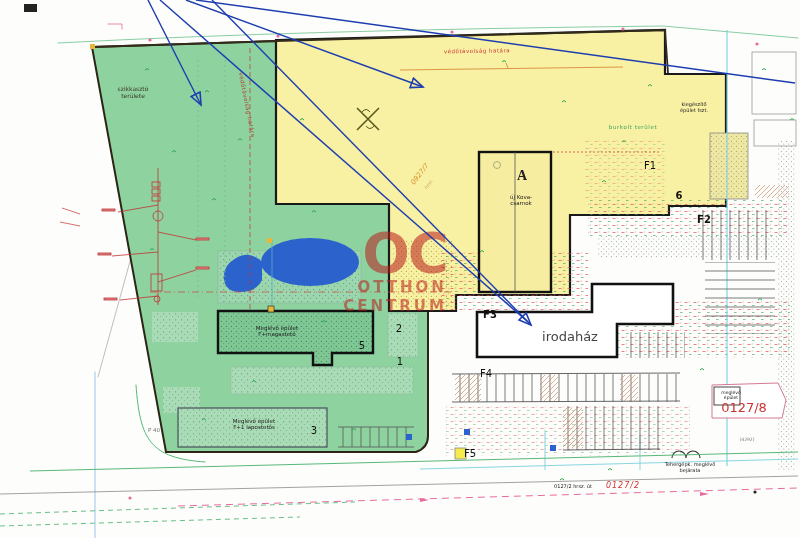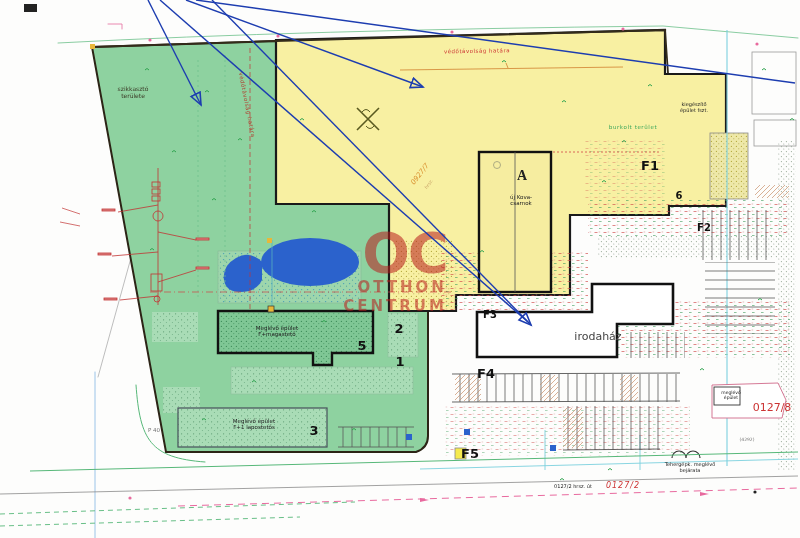--- a/index.html
+++ b/index.html
@@ -2,22 +2,22 @@
 <html><head>
 <meta charset="utf-8">
 <style>
   html,body{margin:0;padding:0;background:#ffffff;}
   #stage{position:relative;width:800px;height:538px;background:#fdfdfc;overflow:hidden;
          font-family:"DejaVu Sans",sans-serif;}
   svg{position:absolute;left:0;top:0;}
   .lbl{position:absolute;transform:translate(-50%,-50%);white-space:pre-line;text-align:center;
        color:#222;line-height:1.15;pointer-events:none;}
   .t45{font-size:4.5px;} .t5{font-size:5px;} .t55{font-size:5.5px;} .t6{font-size:6px;}
-  .t7{font-size:7px;} .t75{font-size:11px;margin-left:28px;} .t8{font-size:8px;}
-  .mark{font-weight:700;font-size:13px;color:#111;}
+  .t7{font-size:7px;} .t75{font-size:13px;} .t8{font-size:8px;}
+  .mark{font-weight:400;font-size:10px;color:#111;}
   .mark-s{font-weight:700;font-size:10px;color:#111;}
   .red{color:#cc3333;} .green{color:#3aa65a;} .gray{color:#777;}
   .serif{font-family:"Liberation Serif",serif;}
   #watermark{position:absolute;left:395px;top:272px;transform:translate(-50%,-50%);
              text-align:right;color:#b91c1c;opacity:.55;pointer-events:none;}
   #watermark .big{font-size:56px;font-weight:700;letter-spacing:-2px;line-height:.9;}
   #watermark .small{font-size:15px;font-weight:700;letter-spacing:3px;line-height:1.25;}
 </style>
 </head>
 <body>
@@ -241,21 +241,21 @@
   <div class="lbl t55 green" style="left:633px;top:127px;letter-spacing:.6px;">burkolt terület</div>
   <div class="lbl t5" style="left:694px;top:108px;width:46px;">kiegészítő
 épület fszt.</div>
 
   <div class="lbl serif" style="left:522px;top:176px;font-size:14px;font-weight:700;">A</div>
   <div class="lbl t55" style="left:521px;top:200px;">új Kova-
 csarnok</div>
 
   <div class="lbl mark" style="left:650px;top:166px;">F1</div>
   <div class="lbl mark-s" style="left:679px;top:196px;">6</div>
-  <div class="lbl mark-s" style="left:704px;top:228px;">F2</div>
+  <div class="lbl mark-s" style="left:704px;top:220px;">F2</div>
   <div class="lbl mark-s" style="left:490px;top:291px;margin-top:24px;">F3</div>
   <div class="lbl mark" style="left:399px;top:329px;">2</div>
   <div class="lbl mark" style="left:400px;top:362px;">1</div>
   <div class="lbl mark" style="left:486px;top:374px;">F4</div>
   <div class="lbl mark" style="left:446px;top:454px;margin-left:24px;">F5</div>
   <div class="lbl mark" style="left:362px;top:346px;">5</div>
   <div class="lbl mark" style="left:314px;top:431px;">3</div>
 
   <div class="lbl t55" style="left:277px;top:331px;">Meglévő épület
 F+magastető</div>

